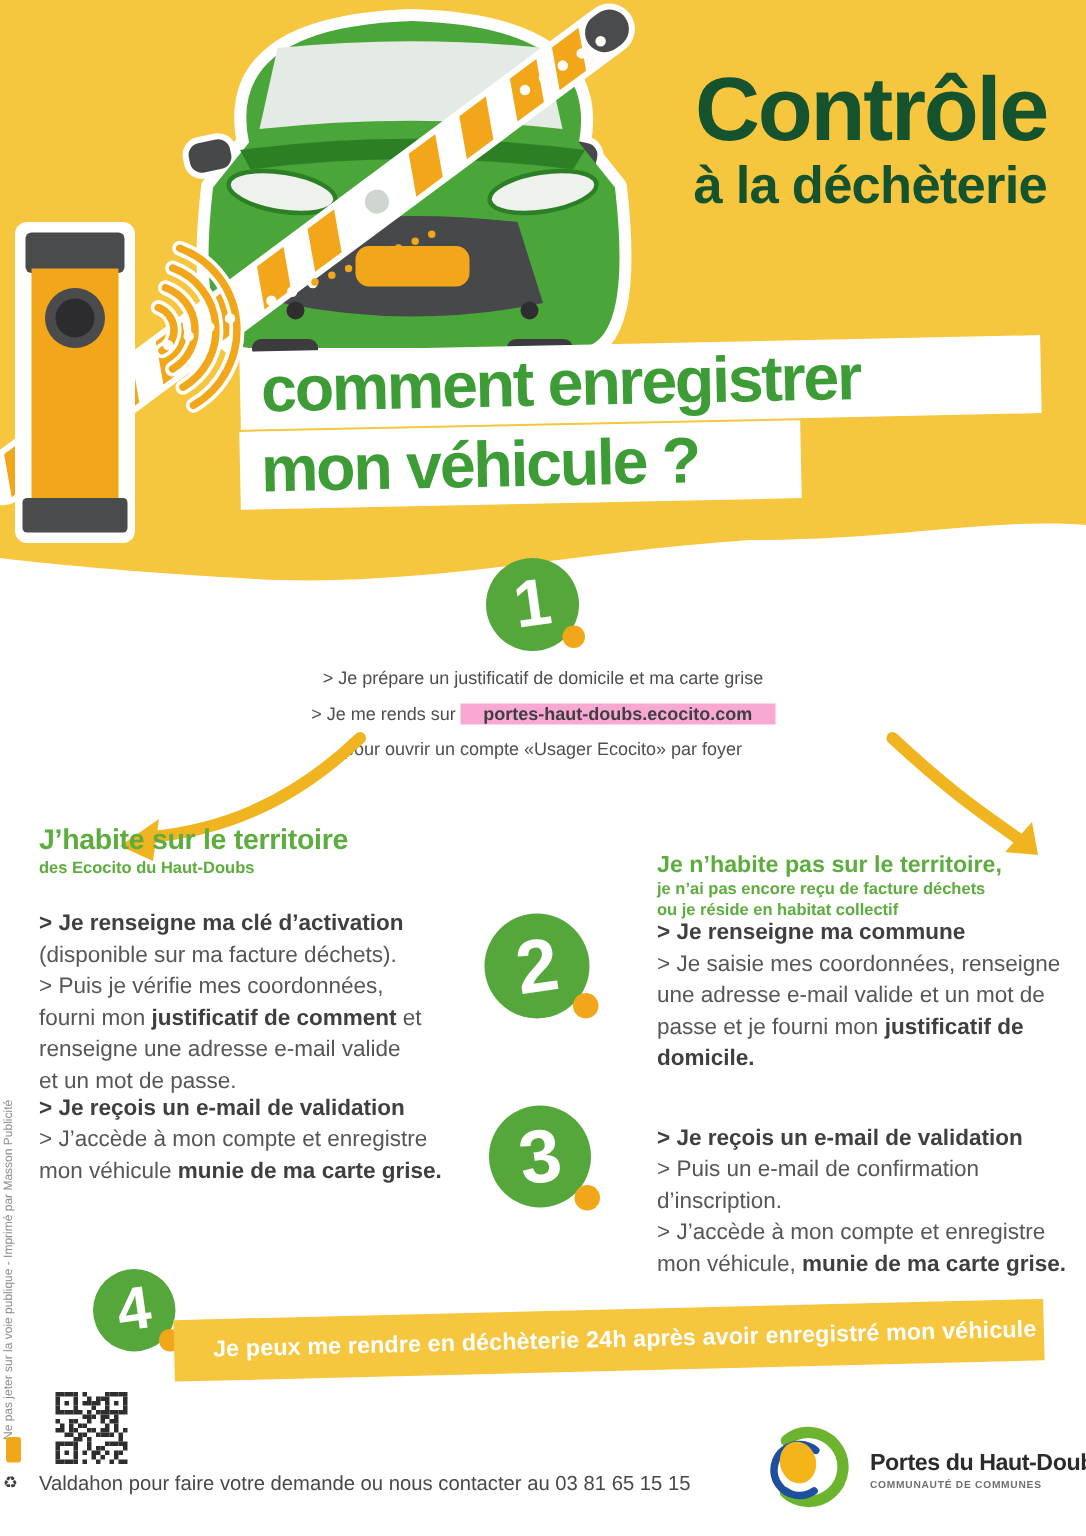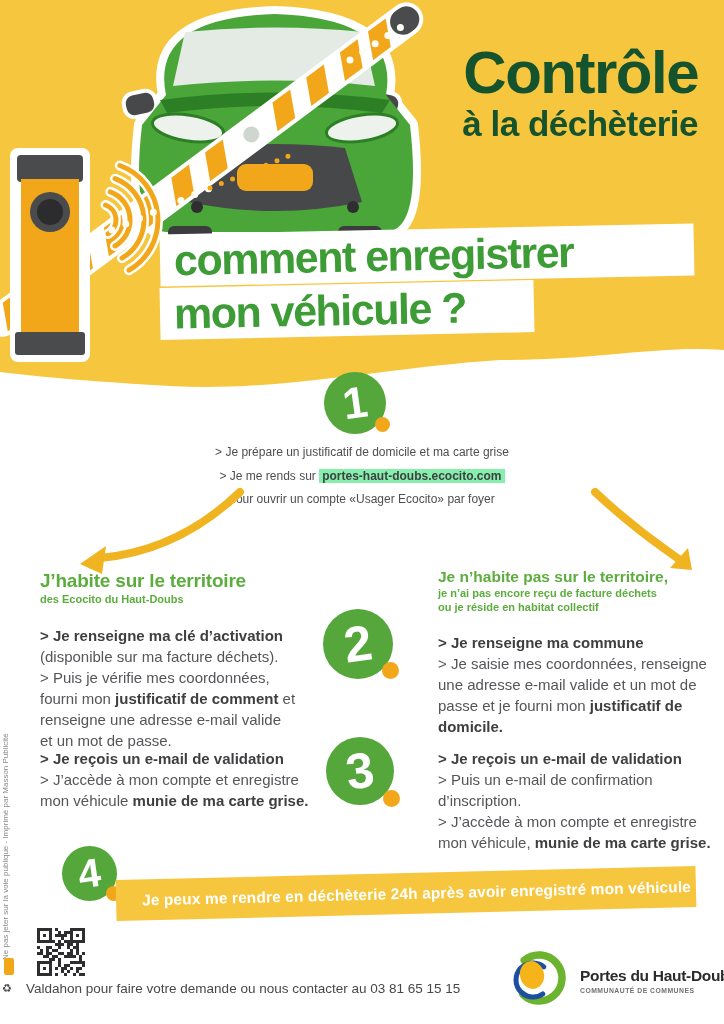--- a/index.html
+++ b/index.html
@@ -30,36 +30,36 @@
   .c2 .num{font-size:50px;}
   .c2 .dot{width:17px;height:17px;right:-6px;bottom:0;}
   .c3{left:326px;top:737px;width:68px;height:68px;}
   .c3 .num{font-size:50px;}
   .c3 .dot{width:17px;height:17px;right:-6px;bottom:-2px;}
   .c4{left:62px;top:846px;width:55px;height:55px;}
   .c4 .num{font-size:40px;}
   .c4 .dot{width:15px;height:15px;right:-4px;bottom:0;}
 
   .step1-text{position:absolute;left:62px;top:441px;width:600px;text-align:center;font-size:12px;line-height:23.5px;color:#4E4E52;}
-  .hl{background:#86efac;font-weight:bold;color:#3F3F42;padding:0 3px;}
+  .hl{background:#f9a8d4;font-weight:bold;color:#3F3F42;padding:0 15px;}
 
   .arrows{position:absolute;left:0;top:482px;}
 
   .col{position:absolute;width:310px;color:#55555A;font-size:15px;line-height:21px;}
-  .col-left{left:26px;top:570px;height:280px;margin-left:14px;}
+  .col-left{left:26px;top:550px;height:280px;}
   .col-right{left:438px;top:568px;height:282px;}
   .col h2{margin:0;color:#5CAD3E;font-weight:800;}
   .col-left h2{font-size:19px;line-height:22px;letter-spacing:-0.2px;}
   .col-right h2{font-size:15.5px;line-height:18px;}
   .col .sub{color:#5CAD3E;font-weight:bold;font-size:11px;line-height:14px;}
   .col p.seg{margin:0;position:absolute;left:0;white-space:pre-line;}
   .col p.seg b{color:#3F3F42;}
   .col-left .p-register{top:55px;}
   .col-left .p-validate{top:178px;}
-  .col-right .p-register{top:64px;}
+  .col-right .p-register{top:43px;}
   .col-right .p-validate{top:180px;}
 
   .banner4{position:absolute;left:116px;top:873px;width:580px;height:41px;background:#F7C63F;transform:rotate(-1.4deg);display:flex;align-items:center;}
   .banner4 span{color:#fff;font-weight:800;font-size:15.5px;padding-left:26px;white-space:nowrap;letter-spacing:0.1px;}
 
   .qr{position:absolute;left:37px;top:928px;width:48px;height:48px;background:#fff;}
   .more-info{position:absolute;left:96px;top:951px;font-size:13.5px;font-weight:800;color:#3E3E40;}
   .more-info .url{color:#3E3E40;}
   .help{position:absolute;left:26px;top:979px;font-size:13.5px;line-height:20px;color:#48484A;}
 

